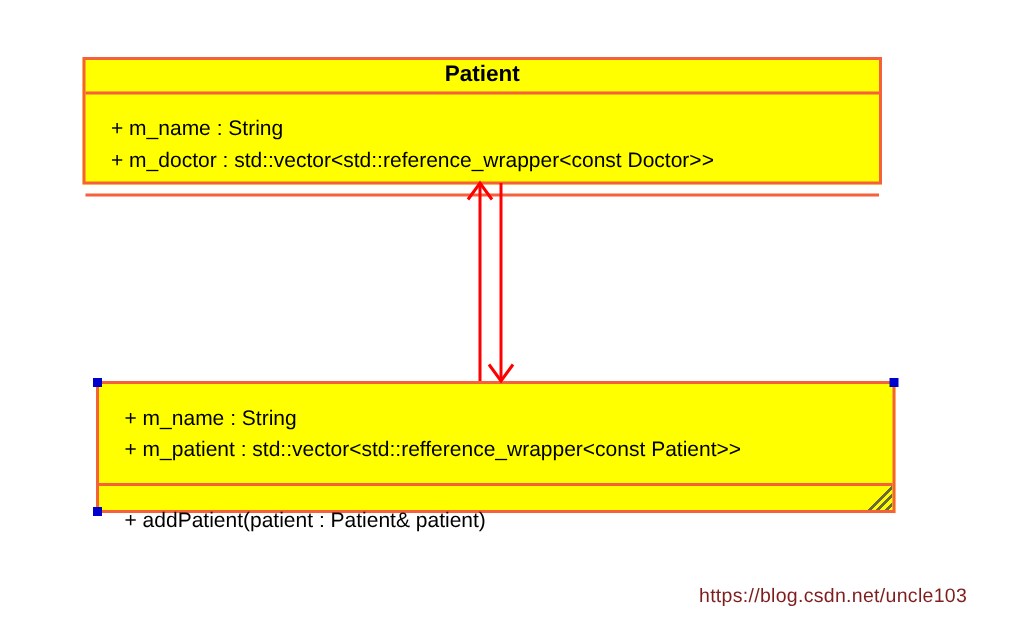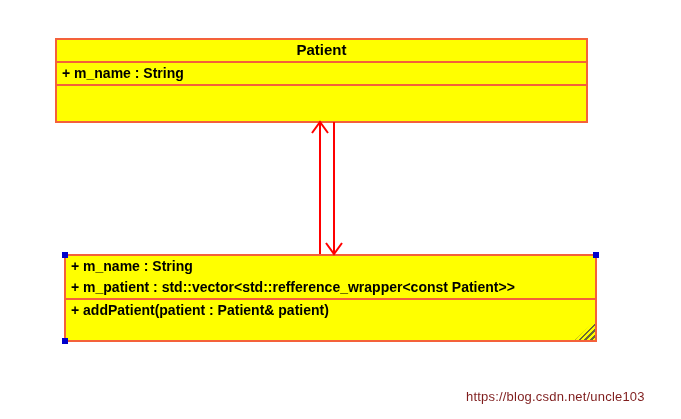--- a/index.html
+++ b/index.html
@@ -39,22 +39,21 @@
     line-height: 20px;
     height: 21px;
     color: #000000;
     border-bottom: 2px solid #f4613a;
     white-space: nowrap;
     overflow: hidden;
   }
 
   .uml-compartment {
     border-bottom: 2px solid #f4613a;
-    padding: 0;
-    font-weight: bold;
+    padding: 12px;
   }
   .uml-compartment.last {
     border-bottom: none;
   }
 
   .uml-row {
     font-size: 14px;
     line-height: 21px;
     height: 21px;
     padding-left: 5px;
@@ -151,20 +150,21 @@
     <g>
       <line x1="334" y1="122" x2="334" y2="254" stroke="#ff0000" stroke-width="2"></line>
       <polyline points="326,243 334,254 342,243" fill="none" stroke="#ff0000" stroke-width="2" stroke-linecap="butt" stroke-linejoin="miter"></polyline>
     </g>
   </svg>
 
   <div class="uml-class" id="class-patient">
     <div class="uml-title">Patient</div>
     <div class="uml-compartment">
       <div class="uml-row">+ m_name : String</div>
+      <div class="uml-row">+ m_doctor : std::vector&lt;std::reference_wrapper&lt;const Doctor&gt;&gt;</div>
     </div>
     <div class="uml-compartment empty last"></div>
   </div>
 
   <div class="uml-class" id="class-doctor">
     <div class="uml-compartment">
       <div class="uml-row">+ m_name : String</div>
       <div class="uml-row">+ m_patient : std::vector&lt;std::refference_wrapper&lt;const Patient&gt;&gt;</div>
     </div>
     <div class="uml-compartment last">

